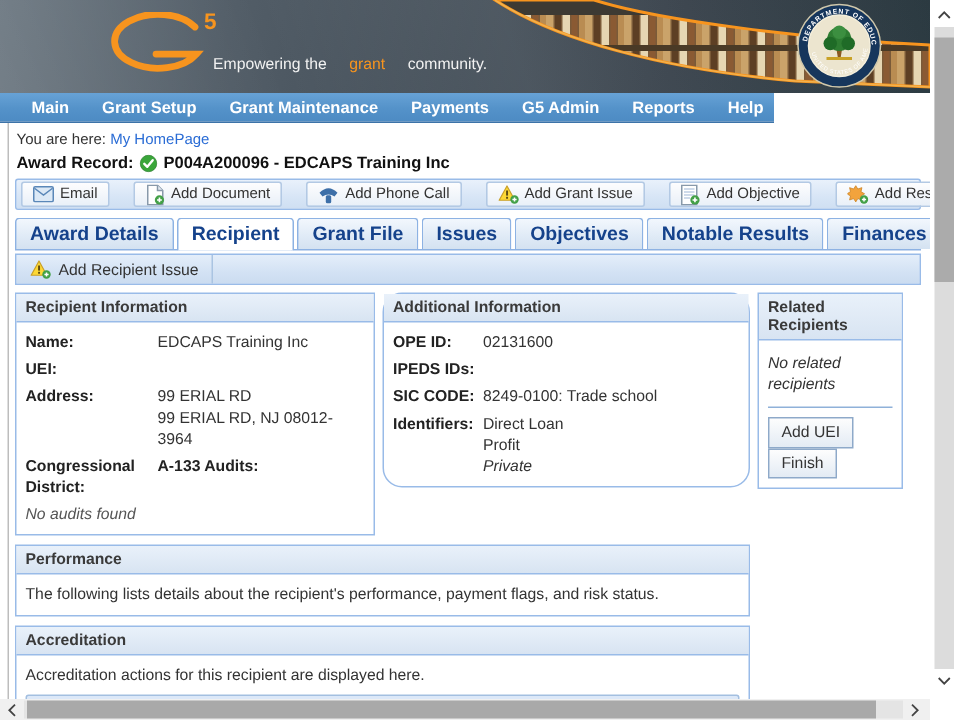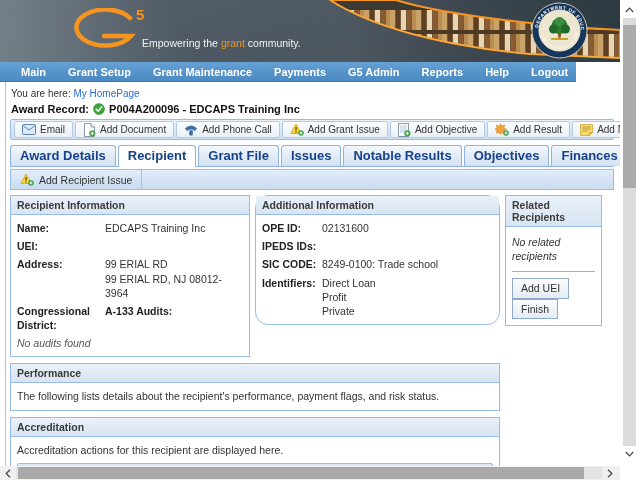--- a/index.html
+++ b/index.html
@@ -8,42 +8,42 @@
   .stage { position:relative; width:640px; height:480px; background:#fff; }
 
   
   .banner { position:absolute; left:0; top:0; width:620px; height:62px; overflow:hidden;
             background:linear-gradient(105deg,#66727c 0%,#525d67 25%,#434e58 50%,#39434d 72%,#31424a 100%); }
   .banner::before { content:""; position:absolute; inset:0;
             background:linear-gradient(70deg, rgba(255,255,255,0.10) 0%, rgba(255,255,255,0) 30%, rgba(255,255,255,0.07) 55%, rgba(0,0,0,0.12) 100%); }
   .banner svg { position:absolute; }
   .logo-g { left:68px; top:8px; }
   .logo-5 { position:absolute; left:136px; top:6px; color:#f7941e; font-size:15px; font-weight:bold; }
-  .tagline { position:absolute; left:142px; top:37px; color:#f2f2f2; font-size:10.5px; display:flex; gap:3px; white-space:nowrap; }
+  .tagline { position:absolute; left:142px; top:37px; color:#f2f2f2; font-size:10.5px; display:flex; gap:15px; white-space:nowrap; }
   .tagline .hl { color:#f7941e; }
   .wedge { left:0; top:0; }
   .seal { left:531px; top:2px; }
 
   
-  .nav { position:absolute; left:0; top:62px; width:576px; height:20px;
+  .nav { position:absolute; left:0; top:62px; width:516px; height:20px;
          background:linear-gradient(#67a2d6,#5492c9 55%,#4d8bc3); border-bottom:1px solid #3c73a8;
          display:flex; align-items:center; padding-left:10px; }
   .nav-item { color:#fff; font-weight:bold; font-size:11px; padding:0 11px; cursor:pointer; white-space:nowrap; }
 
   
   .content { position:absolute; left:5px; top:82px; width:615px; height:384px; background:#fff;
              border-left:1px solid #bdbdbd; padding:4px 6px 0 4px; overflow:hidden; }
 
   .breadcrumb { font-size:10px; color:#333; margin:2px 0 4px 1px; }
   .breadcrumb a { color:#2a6cd5; text-decoration:none; cursor:pointer; }
 
   .award-line { display:flex; align-items:center; gap:4px; font-size:11px; font-weight:bold; color:#111; margin:2px 0 4px 1px; }
 
   .toolbar { width:604px; height:21px; border:1px solid #99bbe8; border-radius:2px;
-             background:linear-gradient(#e9f1fb,#d7e5f6 60%,#cfdff2); display:flex; align-items:center; padding:0 2px; }
+             background:linear-gradient(#e9f1fb,#d7e5f6 60%,#cfdff2); display:flex; align-items:center; padding:0 2px;gap:14px; }
   .tbtn { display:flex; align-items:center; gap:4px; height:17px; padding:0 7px; margin:0 1px;
           border:1px solid #b3c9e4; border-radius:2px; background:linear-gradient(#fdfdfe,#e9f0f8);
           color:#333; font-size:10px; cursor:pointer; white-space:nowrap; }
 
   
   .tabstrip { margin-top:5px; width:604px; border-bottom:1px solid #8db2e3; display:flex; align-items:flex-end; height:22px; }
   .tab { position:relative; margin-right:2px; padding:0 9px; height:21px; line-height:20px;
          border:1px solid #8db2e3; border-bottom:none; border-radius:3px 3px 0 0;
          background:linear-gradient(#f2f7fd,#dfeaf6 60%,#d4e2f1);
          color:#15428b; font-weight:bold; font-size:13px; cursor:pointer; white-space:nowrap; }
@@ -238,22 +238,22 @@
           </svg>
         <span>Add Note</span>
       </div>
     </div>
 
     <div class="tabstrip">
       <div class="tab">Award Details</div>
       <div class="tab active">Recipient</div>
       <div class="tab">Grant File</div>
       <div class="tab">Issues</div>
+      <div class="tab">Objectives</div>
       <div class="tab">Notable Results</div>
-      <div class="tab">Objectives</div>
       <div class="tab">Finances</div>
       <div class="tab">Unofficial Notes</div>
     </div>
 
     <div class="subbar">
       <div class="subbtn">
         <svg width="14" height="13" viewBox="0 0 14 13">
             <path d="M6,1 L11.2,10.5 H0.8 Z" fill="#fdd835" stroke="#c9a02a" stroke-width="0.8" stroke-linejoin="round"></path>
             <rect x="5.4" y="4" width="1.3" height="3.4" fill="#5d4a12"></rect>
             <rect x="5.4" y="8.2" width="1.3" height="1.3" fill="#5d4a12"></rect>
@@ -296,21 +296,21 @@
                 <span class="flabel">OPE ID:</span>
                 <span class="fval">02131600</span>
                 <span class="flabel">IPEDS IDs:</span>
                 <span class="fval"></span>
                 <span class="flabel">SIC CODE:</span>
                 <span class="fval">8249-0100: Trade school</span>
                 <span class="flabel">Identifiers:</span>
                 <span class="fval">
                   <span style="display:block;">Direct Loan</span>
                   <span style="display:block;">Profit</span>
-                  <span style="display:block;">Private</span>
+                  <span style="display:block;font-style:italic;">Private</span>
                 </span>
               </div>
             </div>
           </div>
         </div>
 
         <div class="panel">
           <div class="panel-h">Performance</div>
           <div class="panel-b">The following lists details about the recipient's performance, payment flags, and risk status.</div>
         </div>

